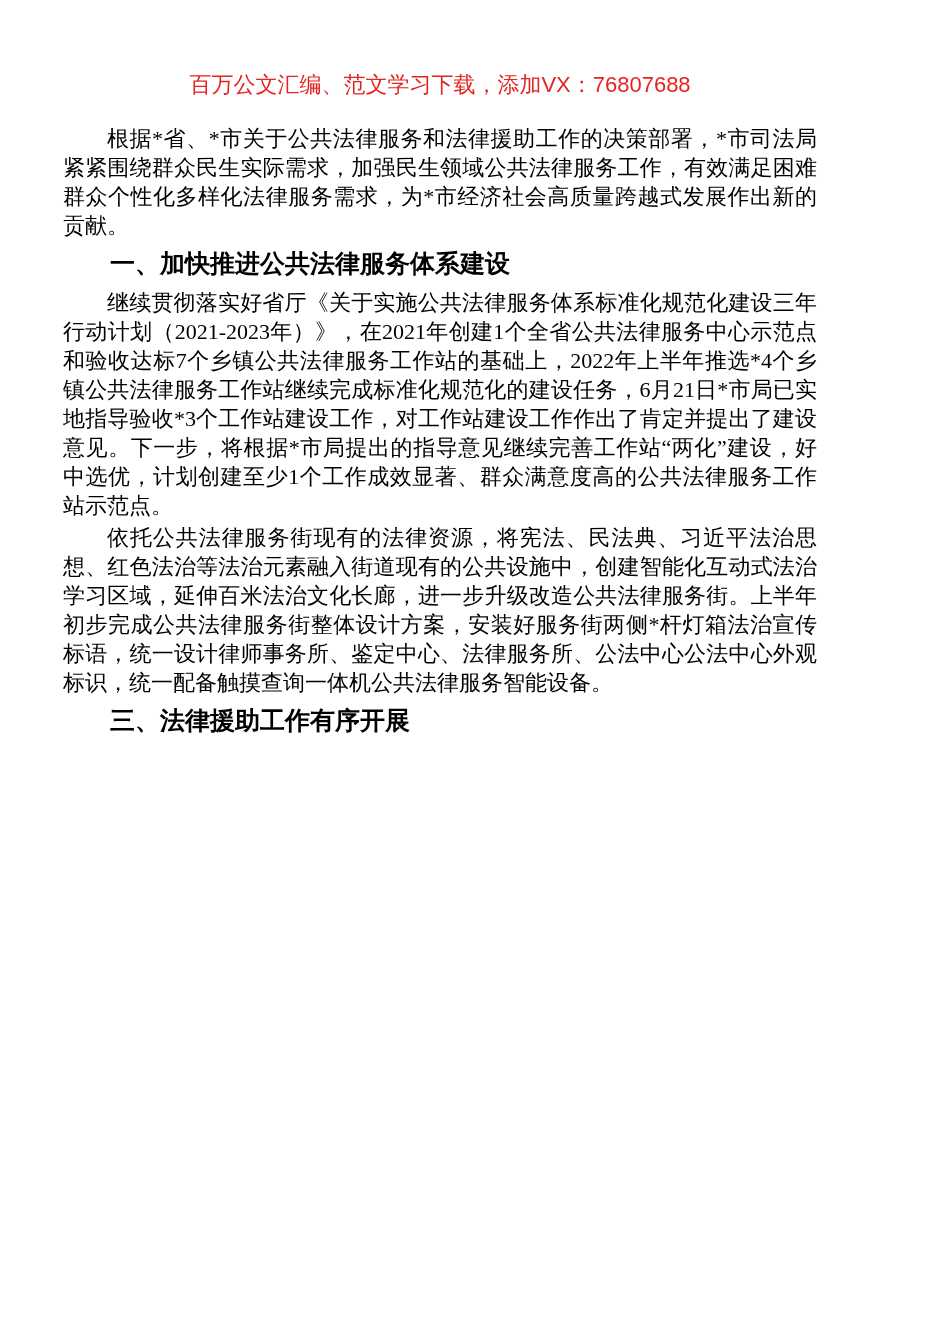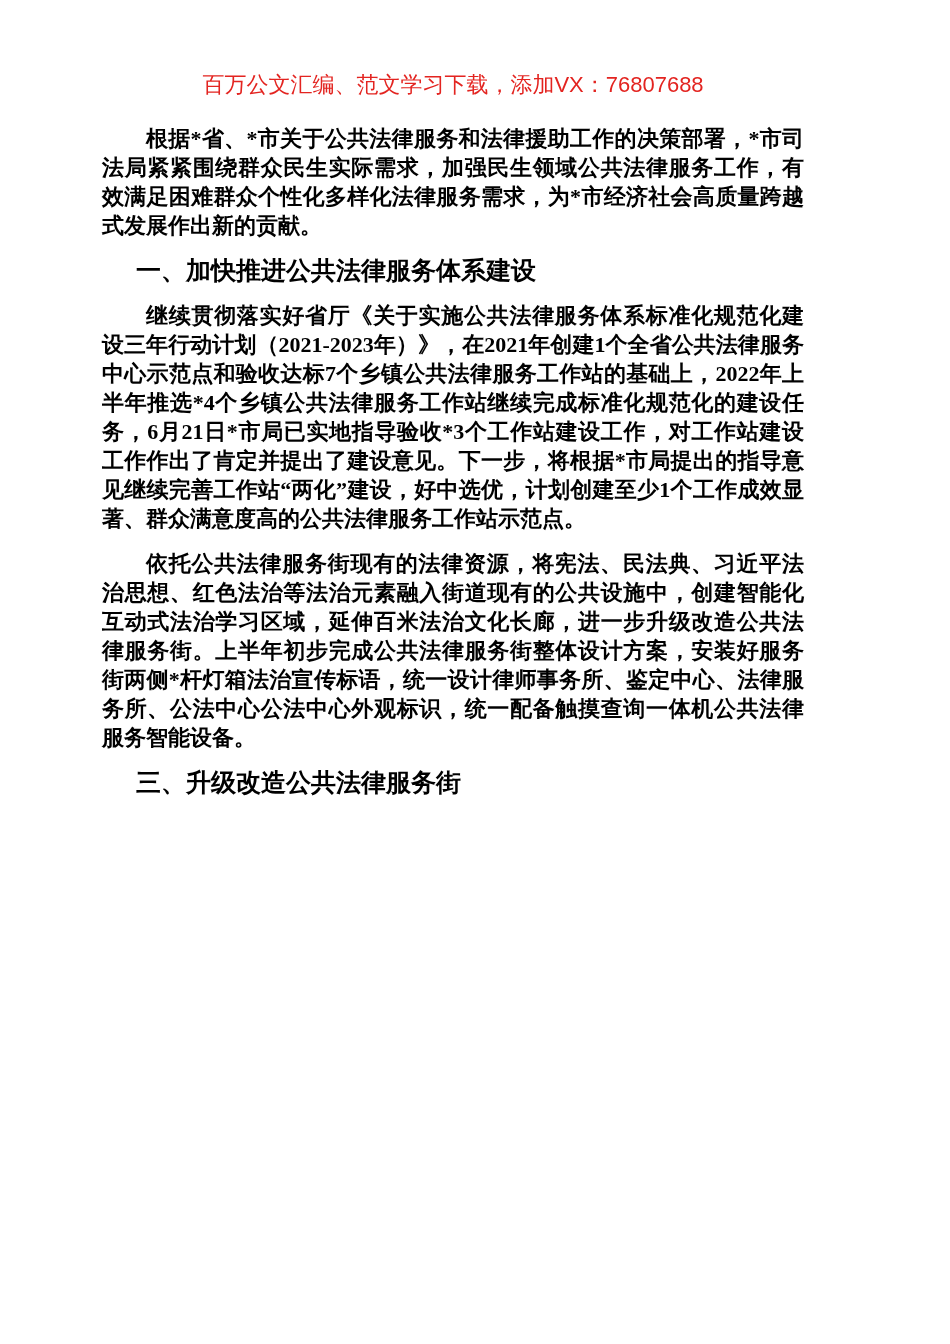--- a/index.html
+++ b/index.html
@@ -10,55 +10,54 @@
   body {
     width: 950px;
     height: 1344px;
     font-family: "Liberation Serif", "DejaVu Serif", serif;
     color: #000000;
   }
   .page {
     box-sizing: border-box;
     width: 950px;
     height: 1344px;
-    padding: 70px 130px 40px 86px;
+    padding: 70px 130px 40px 60px;
     overflow: hidden;
     background: #ffffff;
   }
   .promo-header {
     font-family: "Liberation Sans", "DejaVu Sans", sans-serif;
     font-size: 22px;
     line-height: 30px;
     text-align: center;
     margin: 0 0 24px 0;
   }
   .doc-body {
     font-size: 22px;
     line-height: 29px;
     text-align: justify;
   }
   .body-paragraph {
-    margin: 16px;
+    margin: 3px;
     text-indent: 2em;
-    font-weight: bold;
   }
   .section-heading {
     margin: 9px 0 10px 0;
     font-size: 25px;
     line-height: 29px;
     font-weight: bold;
     text-indent: 2em;
     text-align: justify;
   }
 </style>
 </head>
 <body>
 
 <div class="page">
   <div class="promo-header" style="color: rgb(227, 36, 32);">百万公文汇编、范文学习下载，添加VX：76807688</div>
   <div class="doc-body">
       <p class="body-paragraph">根据*省、*市关于公共法律服务和法律援助工作的决策部署，*市司法局紧紧围绕群众民生实际需求，加强民生领域公共法律服务工作，有效满足困难群众个性化多样化法律服务需求，为*市经济社会高质量跨越式发展作出新的贡献。</p>
       <h2 class="section-heading">一、加快推进公共法律服务体系建设</h2>
       <p class="body-paragraph">继续贯彻落实好省厅《关于实施公共法律服务体系标准化规范化建设三年行动计划（2021-2023年）》，在2021年创建1个全省公共法律服务中心示范点和验收达标7个乡镇公共法律服务工作站的基础上，2022年上半年推选*4个乡镇公共法律服务工作站继续完成标准化规范化的建设任务，6月21日*市局已实地指导验收*3个工作站建设工作，对工作站建设工作作出了肯定并提出了建设意见。下一步，将根据*市局提出的指导意见继续完善工作站“两化”建设，好中选优，计划创建至少1个工作成效显著、群众满意度高的公共法律服务工作站示范点。</p>
       <p class="body-paragraph">依托公共法律服务街现有的法律资源，将宪法、民法典、习近平法治思想、红色法治等法治元素融入街道现有的公共设施中，创建智能化互动式法治学习区域，延伸百米法治文化长廊，进一步升级改造公共法律服务街。上半年初步完成公共法律服务街整体设计方案，安装好服务街两侧*杆灯箱法治宣传标语，统一设计律师事务所、鉴定中心、法律服务所、公法中心公法中心外观标识，统一配备触摸查询一体机公共法律服务智能设备。</p>
-      <h2 class="section-heading">三、升级改造公共法律服务街</h2>
+      <h2 class="section-heading">三、法律援助工作有序开展</h2>
     </div>
 </div>
 
 </body></html>

